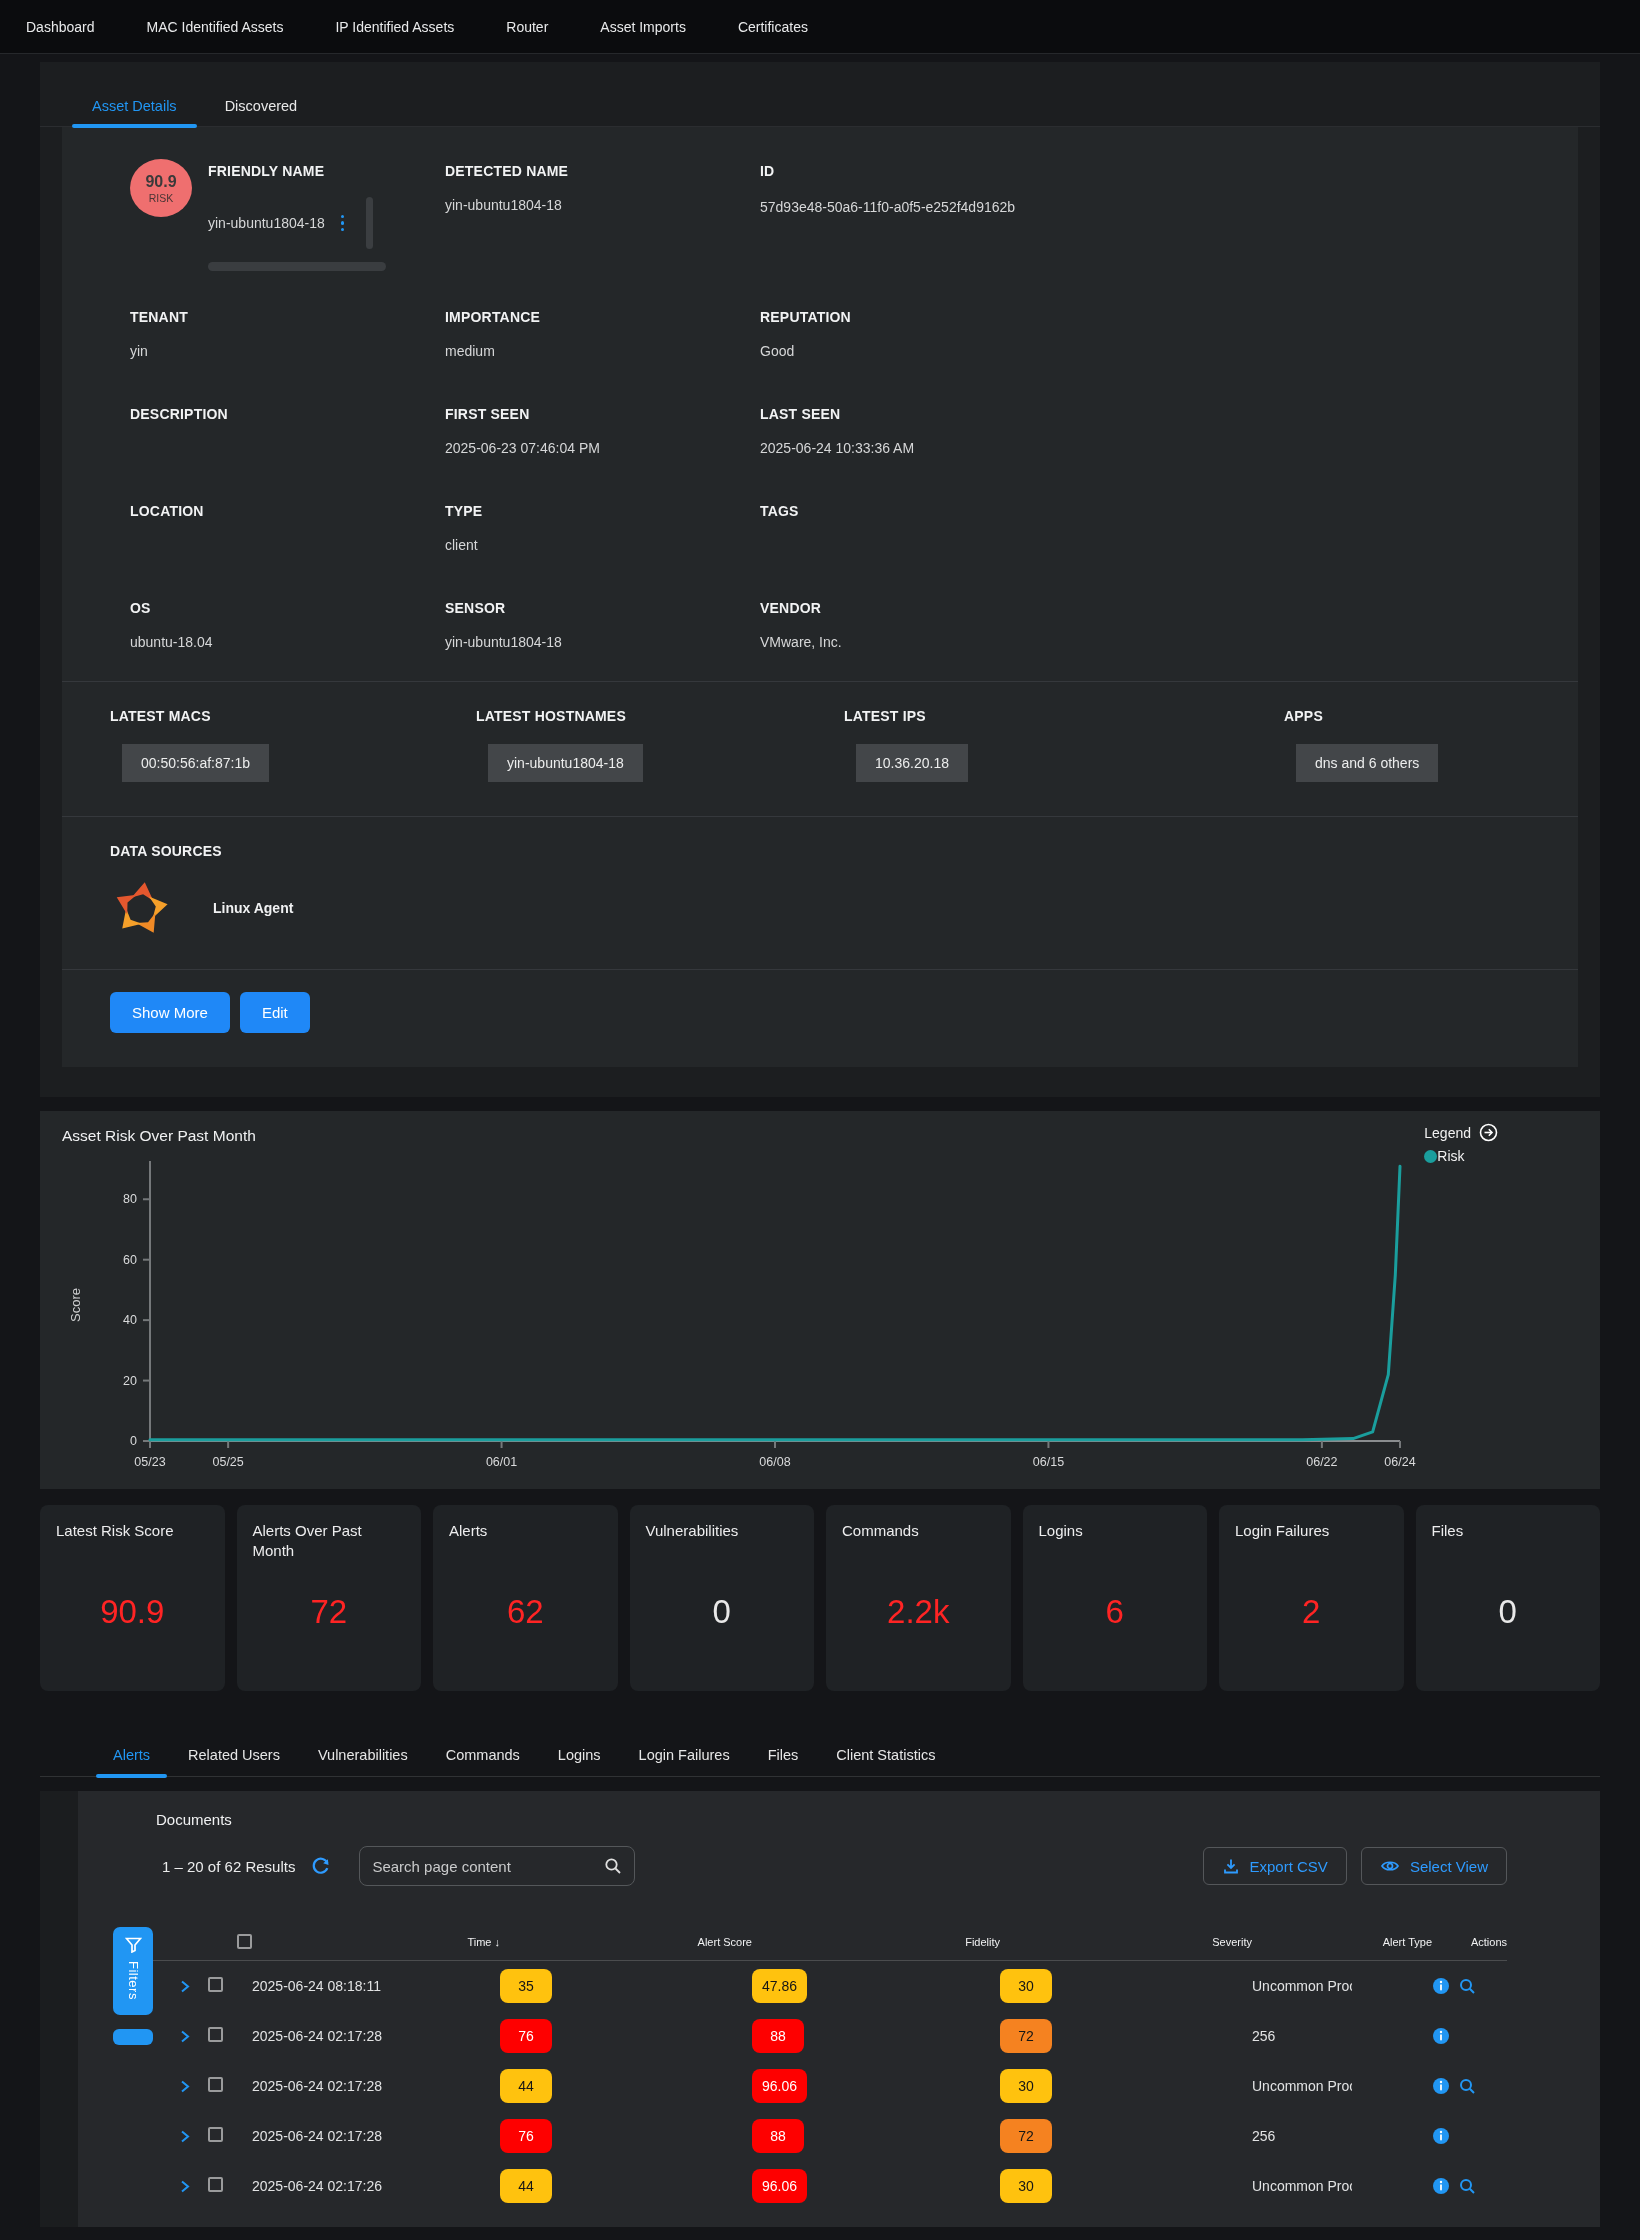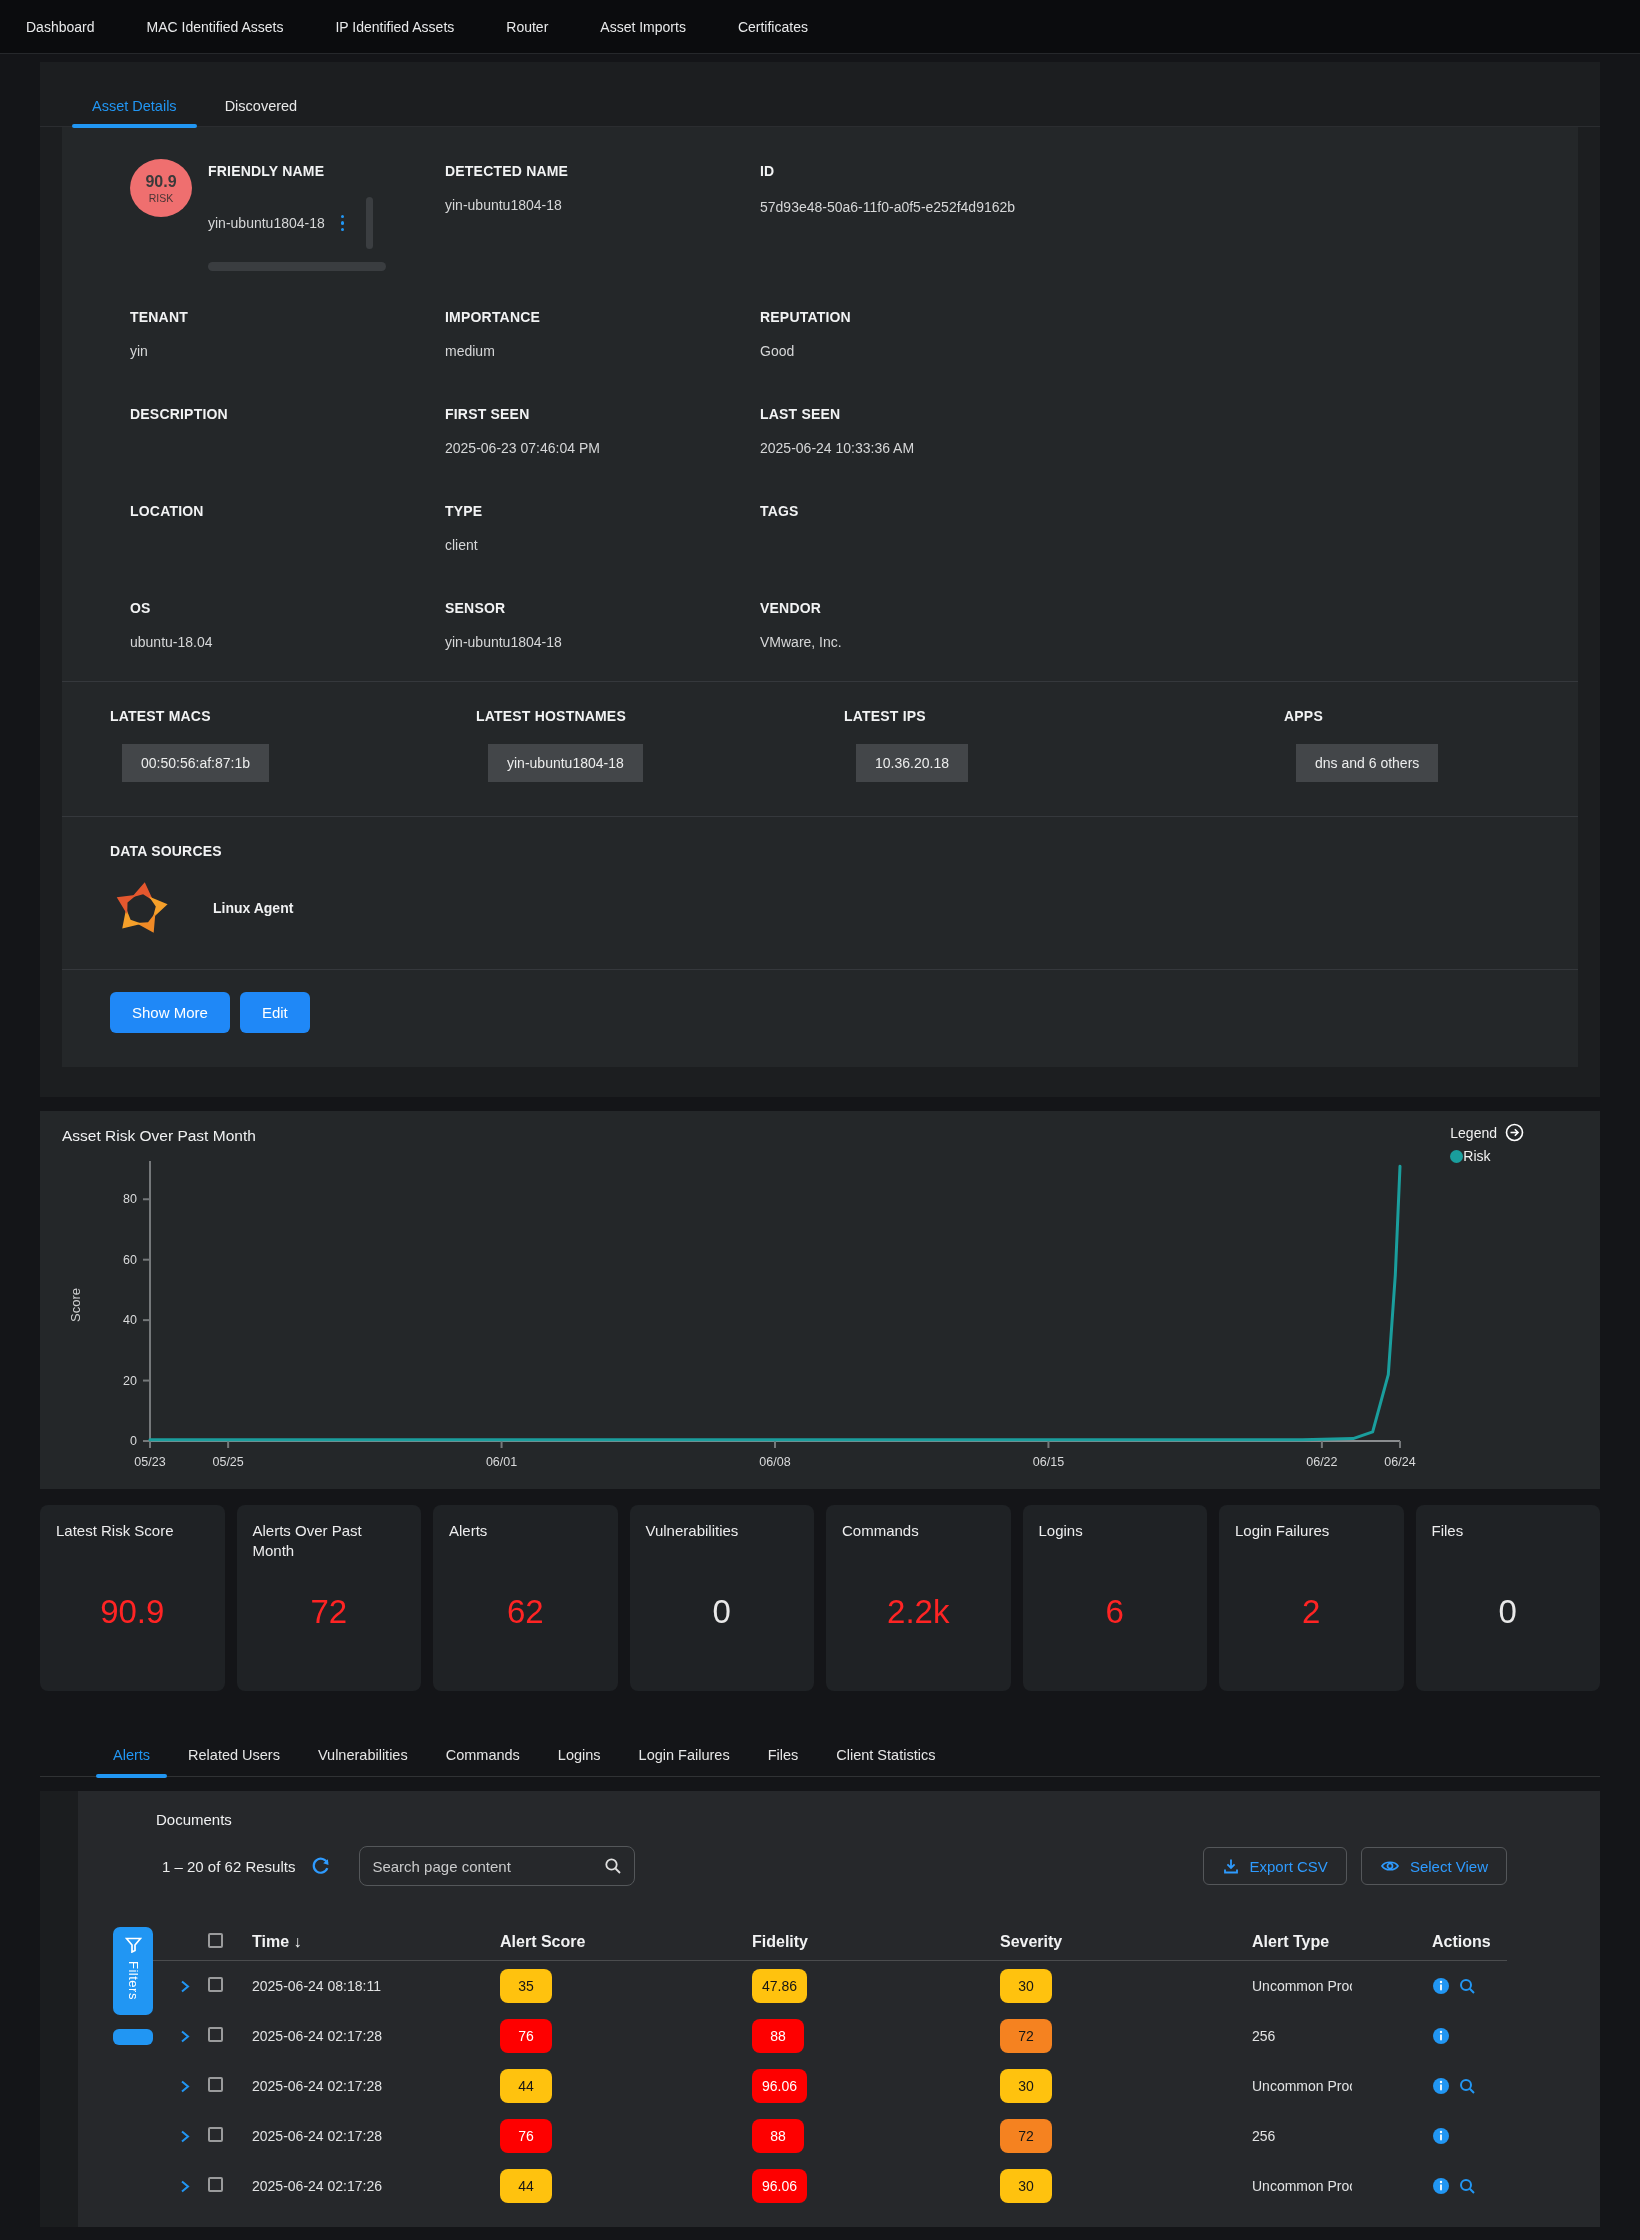--- a/index.html
+++ b/index.html
@@ -48,21 +48,21 @@
   .ds-item { display:flex; align-items:center; gap:41px; margin-top:16px; }
   .ds-name { font-size:14px; font-weight:bold; color:#f0f1f2; }
 
   .btn-row { display:flex; gap:10px; padding-top:22px; }
   .btn-blue { background:#1f88f7; color:#fff; border:none; border-radius:6px;
     font-size:15px; font-family:inherit; padding:12px 22px; cursor:pointer; }
 
   
   .chart-panel { margin:14px 40px 0; background:#242729; position:relative; padding:16px 20px 12px 22px; }
   .chart-title { font-size:15.5px; color:#f0f1f2; margin-bottom:10px; }
-  .legend-box { position:absolute; top:12px; right:76px; font-size:14px; color:#f2f2f2;text-align:center; }
+  .legend-box { position:absolute; top:12px; right:102px; font-size:14px; color:#f2f2f2;text-align:center; }
   .legend-head { display:flex; align-items:center; gap:8px; }
   .legend-entry { display:flex; align-items:center; margin-top:6px; }
   .legend-dot { width:13px; height:13px; border-radius:50%; background:#1a9e9d; display:inline-block; }
 
   
   .stats-row { margin:16px 40px 0; display:flex; gap:12px; }
   .stat-card { flex:1; height:186px; background:#1f2225; border-radius:8px; padding:16px 16px 0; position:relative; }
   .stat-label { font-size:15px; color:#ededee; line-height:1.3; }
   .stat-value { position:absolute; top:88px; left:0; right:0; text-align:center; font-size:33px; }
   .stat-value.red { color:#ff2424; }
@@ -87,21 +87,21 @@
   .search-box input { flex:1; background:transparent; border:none; outline:none; color:#e8e8e8;
     font-size:15px; font-family:inherit; }
   .search-box input::placeholder { color:#c9cacb; }
   .toolbar-spacer { margin-left:auto; }
   .btn-outline { display:flex; align-items:center; gap:10px; border:1px solid #54575a; border-radius:6px;
     background:transparent; color:#2e9bff; font-size:15px; font-family:inherit; padding:0 18px; height:38px;
     cursor:pointer; margin-left:14px; }
 
   .thead { display:grid; grid-template-columns:28px 44px 248px 252px 248px 252px 180px auto;
     align-items:center; padding-left:102px; margin-top:38px; height:36px;
-    font-size:16px; font-weight:bold; color:#f1f2f3; }
+    font-size:11px; font-weight:normal; color:#f1f2f3;text-align:right; }
   .thead-divider { height:1px; background:#4a4c4e; margin-left:70px; }
   .trow { display:grid; grid-template-columns:28px 44px 248px 252px 248px 252px 180px auto;
     align-items:center; padding-left:102px; height:50px; font-size:14px; color:#e2e3e4; }
   .cb { width:15px; height:15px; border:2px solid #9a9b9c; border-radius:2px; display:inline-block; cursor:pointer; }
   .chev { display:flex; cursor:pointer; }
   .badge { min-width:52px; height:34px; border-radius:8px; display:inline-flex; align-items:center;
     justify-content:center; font-size:14px; padding:0 10px; }
   .badge.dark { color:#161616; }
   .badge.light { color:#ffffff; }
   .type-cell { max-width:100px; overflow:hidden; white-space:nowrap; }

